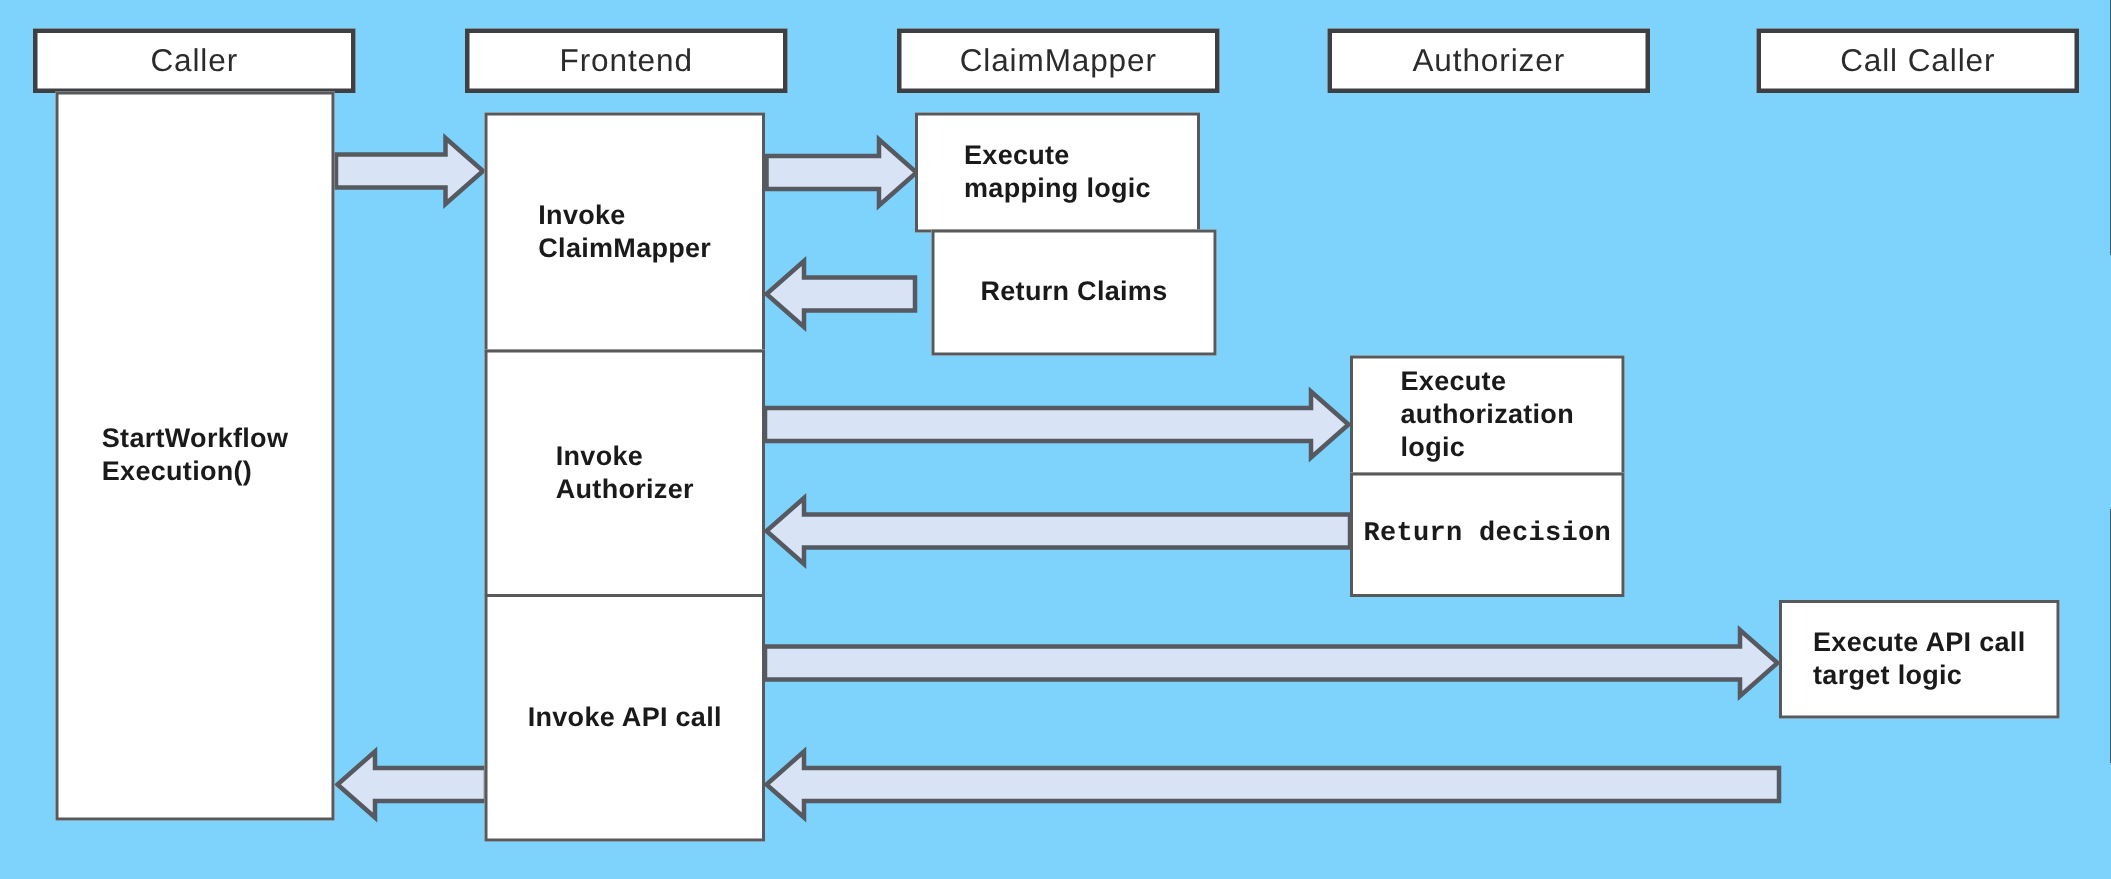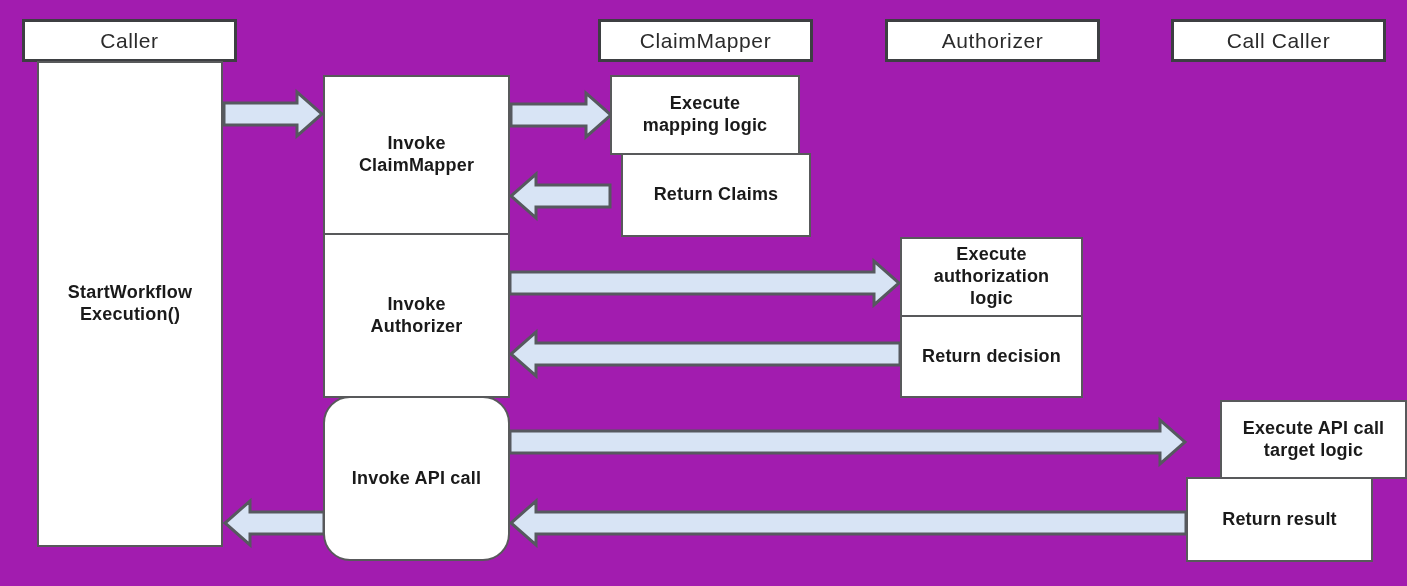--- a/index.html
+++ b/index.html
@@ -9,21 +9,21 @@
   }
   body {
     width: 1407px;
     height: 586px;
     font-family: "Liberation Sans", sans-serif;
   }
   .diagram {
     position: relative;
     width: 1407px;
     height: 586px;
-    background: #a21caf;
+    background: #7dd3fc;
     overflow: hidden;
   }
   .header-box {
     position: absolute;
     box-sizing: border-box;
     background: #ffffff;
     border: 3px solid #3d3f42;
     display: flex;
     align-items: center;
     justify-content: center;
@@ -40,21 +40,20 @@
     border: 2px solid #58595b;
     display: flex;
     align-items: center;
     justify-content: center;
     padding: 4px;
     font-size: 18px;
     font-weight: 700;
     line-height: 1.22;
     letter-spacing: 0.2px;
     color: #1a1a1a;
-    text-align: center;
     white-space: pre-line;
   }
   svg.arrow-layer {
     position: absolute;
     left: 0;
     top: 0;
     width: 1407px;
     height: 586px;
     pointer-events: none;
   }
@@ -64,20 +63,21 @@
     stroke-width: 3;
     stroke-linejoin: miter;
   }
 </style>
 </head>
 <body>
 
 <div class="diagram">
 
   <div class="header-box" style="left:22px;  top:19px; width:215px; height:43px;">Caller</div>
+  <div class="header-box" style="left:310px; top:19px; width:215px; height:43px;">Frontend</div>
   <div class="header-box" style="left:598px; top:19px; width:215px; height:43px;">ClaimMapper</div>
   <div class="header-box" style="left:885px; top:19px; width:215px; height:43px;">Authorizer</div>
   <div class="header-box" style="left:1171px; top:19px; width:215px; height:43px;">Call Caller</div>
 
   <svg class="arrow-layer" viewBox="0 0 1407 586">
     <polygon points="224,103 297,103 297,92 322,114 297,136 297,125 224,125"></polygon>
     <polygon points="511,104 586,104 586,93 611,115 586,137 586,126 511,126"></polygon>
     <polygon points="610,185 536,185 536,174 511,196 536,218 536,207 610,207"></polygon>
     <polygon points="510,272 874,272 874,261 899,283 874,305 874,294 510,294"></polygon>
     <polygon points="900,343 536,343 536,332 511,354 536,376 536,365 900,365"></polygon>
@@ -86,28 +86,27 @@
     <polygon points="324,512 250,512 250,501 225,523 250,545 250,534 324,534"></polygon>
   </svg>
 
   <div class="task-box" style="left:37px; top:61px; width:186px; height:486px;">StartWorkflow
 Execution()</div>
 
   <div class="task-box" style="left:323px; top:75px;  width:187px; height:160px;">Invoke
 ClaimMapper</div>
   <div class="task-box" style="left:323px; top:233px; width:187px; height:165px;">Invoke
 Authorizer</div>
-  <div class="task-box" style="left:323px; top:396px; width:187px; height:165px;border-radius:27px;">Invoke API call</div>
+  <div class="task-box" style="left:323px; top:396px; width:187px; height:165px;">Invoke API call</div>
 
   <div class="task-box" style="left:610px; top:75px;  width:190px; height:80px;">Execute
 mapping logic</div>
   <div class="task-box" style="left:610px; top:153px; width:190px; height:84px;margin-left:11px;">Return Claims</div>
 
   <div class="task-box" style="left:900px; top:237px; width:183px; height:80px;">Execute
 authorization
 logic</div>
-  <div class="task-box" style="left:900px; top:315px; width:183px; height:83px;">Return decision</div>
+  <div class="task-box" style="left:900px; top:315px; width:183px; height:83px;font-family:Liberation Mono, monospace;">Return decision</div>
 
-  <div class="task-box" style="left:1220px; top:400px; width:187px; height:79px;">Execute API call
+  <div class="task-box" style="left:1186px; top:400px; width:187px; height:79px;">Execute API call
 target logic</div>
-  <div class="task-box" style="left:1186px; top:477px; width:187px; height:85px;">Return result</div>
 
 </div>
 
 </body></html>

